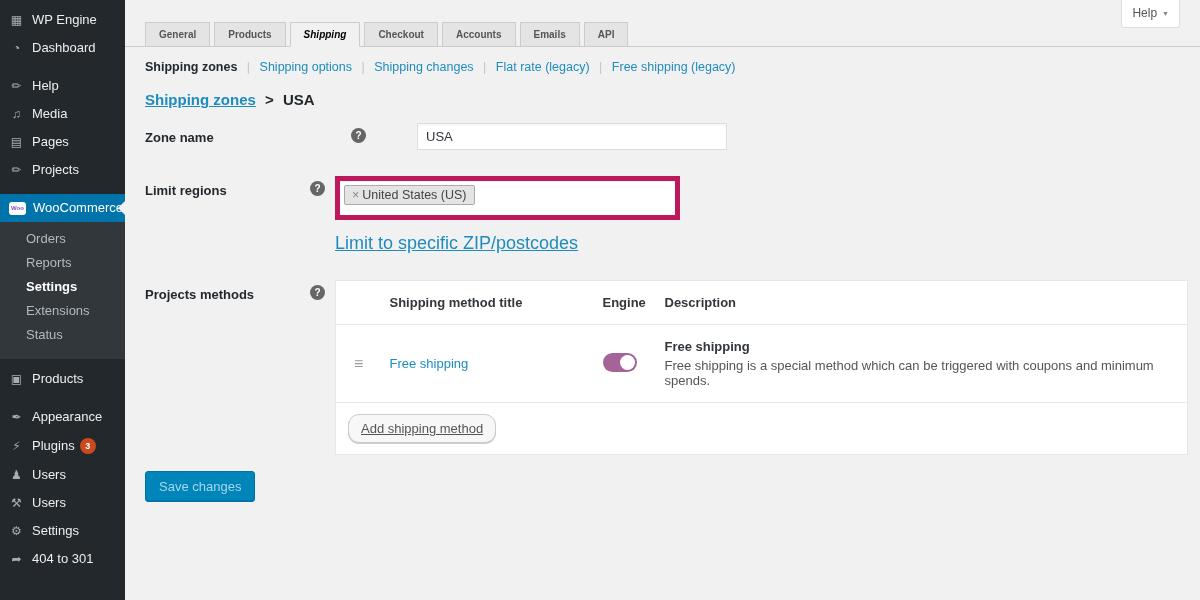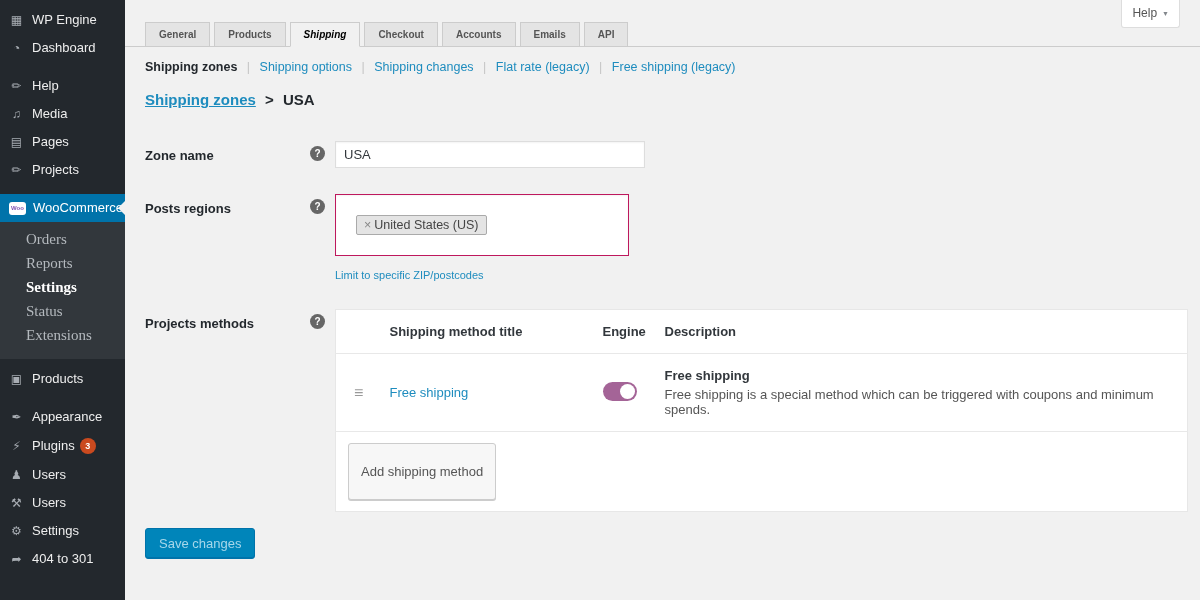--- a/index.html
+++ b/index.html
@@ -18,22 +18,22 @@
   .badge { margin-left:5px; background:#ca4a1f; color:#fff; min-width:16px; height:16px;
     border-radius:9px; font-size:9px; line-height:16px; text-align:center;
     display:inline-block; padding:0 3px; font-weight:bold; }
   .menu-item.active-woo { background:#0073aa; color:#fff; }
   .menu-item.active-woo .arrow { position:absolute; right:0; top:50%; margin-top:-7px;
     width:0; height:0; border:7px solid transparent; border-right-color:#f1f1f1; }
   .woo-logo { width:17px; min-width:17px; height:13px; background:#fff; border-radius:3px;
     color:#7f54b3; font-size:6px; font-weight:bold; text-align:center; line-height:13px;
     margin-right:7px; }
   .submenu { background:#32373c; padding:5px 0 12px; }
-  .sub-item { padding:5px 8px 5px 26px; color:#b4b9be; font-size:15px; cursor:pointer;
-    line-height:14px;font-family:Liberation Serif, serif; }
+  .sub-item { padding:5px 8px 5px 26px; color:#b4b9be; font-size:13px; cursor:pointer;
+    line-height:14px; }
   .sub-item.current { color:#fff; font-weight:bold; }
   .comment-svg { width:13px; height:12px; display:block; margin:0 auto; }
 
   
   .content { position:absolute; left:125px; top:0; width:1075px; height:600px;
     background:#f1f1f1; }
   .help-tab { position:absolute; top:0; right:20px; background:#fff;
     border:1px solid #ddd; border-top:none; border-radius:0 0 3px 3px;
     padding:6px 10px 7px; font-size:12px; color:#555; cursor:pointer; }
   .help-tab .caret { font-size:7px; color:#82878c; margin-left:5px; vertical-align:1px; }
@@ -57,54 +57,54 @@
   .frow { display:flex; align-items:flex-start; margin-left:20px; }
   .frow-label { width:165px; min-width:165px; font-size:13px; font-weight:bold;
     color:#23282d; padding-top:7px; }
   .help-tip { width:15px; min-width:15px; height:15px; border-radius:50%;
     background:#666; color:#fff; font-size:10px; font-weight:bold; text-align:center;
     line-height:15px; margin:5px 10px 0 0; cursor:pointer; }
 
   .text-input { width:310px; height:27px; border:1px solid #ddd; background:#fff;
     padding:0 8px; font-size:13px; color:#32373c; font-family:inherit;
     box-shadow:inset 0 1px 2px rgba(0,0,0,.05); }
-  .select2-box { width:294px; min-height:44px; background:#fff; border:1px solid #be185d;
-    padding:20px; box-shadow:inset 0 1px 2px rgba(0,0,0,.05); }
+  .select2-box { width:345px; min-height:44px; background:#fff; border:5px solid #be185d;
+    padding:4px; box-shadow:inset 0 1px 2px rgba(0,0,0,.05); }
   .tag { display:inline-block; background:#e4e4e4; border:1px solid #aaa;
     border-radius:2px; padding:2px 7px; font-size:12.5px; color:#444; }
   .tag .x { color:#888; margin-right:3px; cursor:pointer; }
-  .limit-link { display:inline-block; margin-top:13px; font-size:11px;
-    color:#1e8cbe; cursor:pointer; }
+  .limit-link { display:inline-block; margin-top:13px; font-size:18px;
+    color:#1e8cbe; text-decoration:underline; cursor:pointer; }
 
   .methods-table { width:853px; border-collapse:collapse; background:#fff;
     border:1px solid #e7e7e7; font-size:13px; }
   .methods-table th { text-align:left; font-weight:bold; color:#32373c;
     padding:14px 8px; border-bottom:1px solid #e8e8e8; }
   .methods-table td { padding:14px 8px; vertical-align:middle; }
   .col-handle { width:46px; text-align:center; }
   .col-title { width:213px;margin-left:48px; }
   .col-enabled { width:62px; }
   .drag-handle { color:#999; font-size:16px; cursor:grab; }
   .method-link { color:#1e8cbe; text-decoration:none; cursor:pointer; }
   .toggle { width:34px; height:19px; border-radius:10px; background:#a46497;
     position:relative; cursor:pointer; display:inline-block; }
   .toggle .knob { position:absolute; right:2px; top:2px; width:15px; height:15px;
     border-radius:50%; background:#fff; }
   .desc-title { font-weight:bold; color:#32373c; margin-bottom:4px; }
   .desc-text { color:#555; }
   .table-footer td { border-top:1px solid #e8e8e8; padding:11px 12px; }
-  .btn-secondary { background:#f7f7f7; border:1px solid #ccc; border-radius:3px;
-    padding:20px 12px; font-size:13px; color:#555; cursor:pointer;
-    box-shadow:0 1px 0 #ccc; font-family:inherit; }
+  .btn-secondary { background:#f7f7f7; border:1px solid #ccc; border-radius:11px;
+    padding:6px 12px; font-size:13px; color:#555; cursor:pointer;
+    box-shadow:0 1px 0 #ccc; font-family:inherit;text-decoration:underline; }
 
   .btn-primary { margin:16px 0 0 20px; background:#0085ba; border:1px solid #0073aa;
     border-radius:3px; padding:7px 13px; font-size:13px; color:#a6d7ea;
     cursor:pointer; box-shadow:inset 0 -1px 0 #0073aa; font-family:inherit; }
 
-  .mt28 { margin-top:33px; }
+  .mt28 { margin-top:15px;gap:41px; }
   .mt26 { margin-top:26px; }
 </style>
 </head>
 <body>
 
 <div class="sidebar">
   <div class="menu-item">
     <span class="mi">▦</span>
     <span class="ml">WP Engine</span>
   </div>
@@ -131,22 +131,22 @@
 
   <div class="menu-item active-woo gap-before">
     <span class="woo-logo">Woo</span>
     <span class="ml">WooCommerce</span>
     <span class="arrow"></span>
   </div>
   <div class="submenu">
     <div class="sub-item">Orders</div>
     <div class="sub-item">Reports</div>
     <div class="sub-item current">Settings</div>
+    <div class="sub-item">Extensions</div>
     <div class="sub-item">Status</div>
-    <div class="sub-item">Extensions</div>
   </div>
 
   <div class="menu-item" style="margin-top:6px">
     <span class="mi">▣</span>
     <span class="ml">Products</span>
   </div>
   <div class="menu-item gap-before">
     <span class="mi">✒</span>
     <span class="ml">Appearance</span>
   </div>
@@ -209,21 +209,21 @@
 
   
   <div class="frow mt28">
     <div class="frow-label">Zone name</div>
     <div class="help-tip">?</div>
     <input class="text-input" type="text" value="USA" style="">
   </div>
 
   
   <div class="frow mt26">
-    <div class="frow-label">Posts regions</div>
+    <div class="frow-label">Limit regions</div>
     <div class="help-tip">?</div>
     <div>
       <div class="select2-box">
         <span class="tag"><span class="x">×</span><span>United States (US)</span></span>
       </div>
       <a class="limit-link">Limit to specific ZIP/postcodes</a>
     </div>
   </div>
 
   

